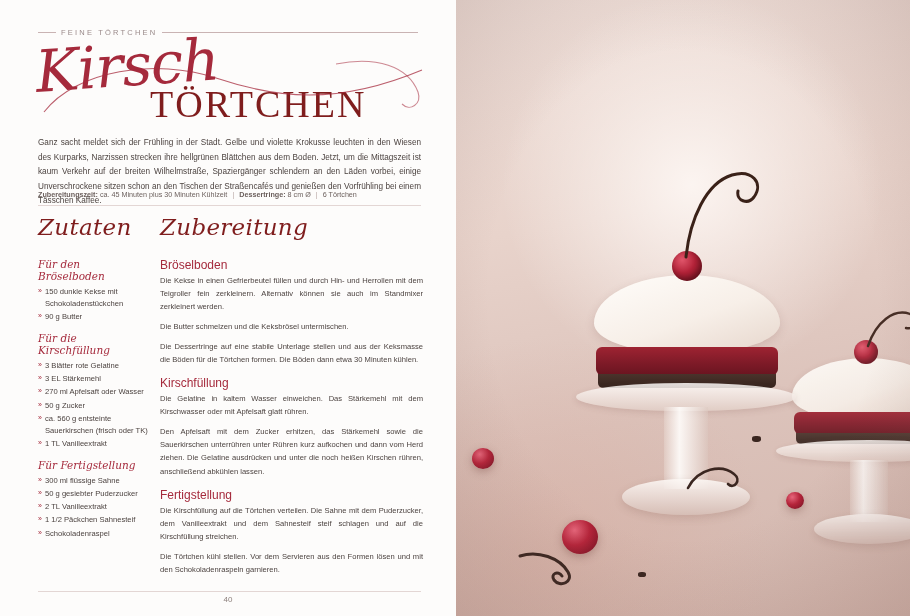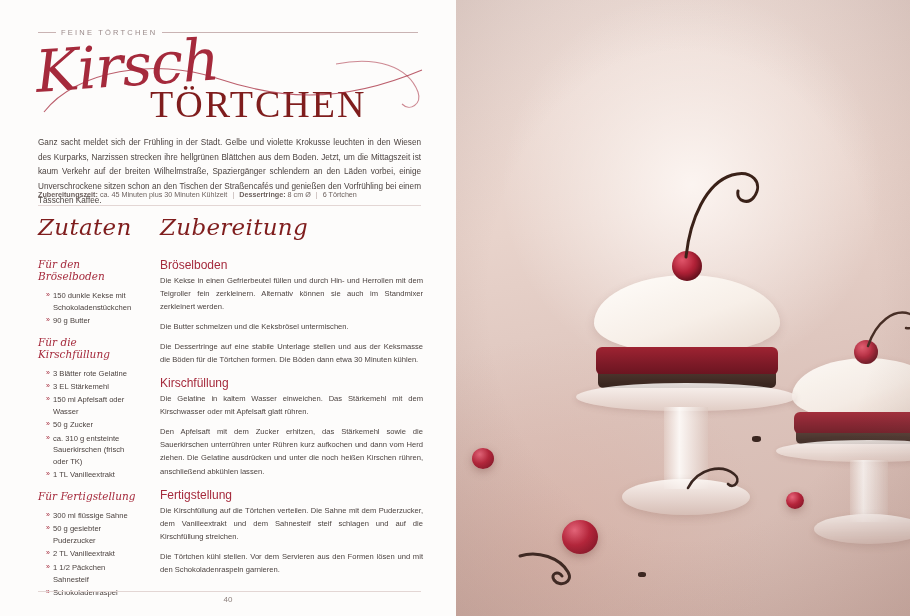--- a/index.html
+++ b/index.html
@@ -123,21 +123,21 @@
     font-family: "DejaVu Serif", serif;
     font-style: italic;
     font-size: 10.5px;
     color: #a52a3c;
     margin: 9px 0 4px 0;
   }
   .sub-head.first { margin-top: 0; }
 
   .ing-list {
     list-style: none;
-    margin: 8px; padding: 0;
+    margin: 0; padding: 0;
   }
   .ing-list li {
     position: relative;
     font-size: 7.6px;
     line-height: 1.55;
     color: #4c4340;
     padding-left: 7px;
     margin-bottom: 1.5px;
   }
   .ing-list li::before {
@@ -297,23 +297,23 @@
       <div class="sub-head first">Für den Bröselboden</div>
       <ul class="ing-list">
         <li>150 dunkle Kekse mit Schokoladenstückchen</li>
         <li>90 g Butter</li>
       </ul>
 
       <div class="sub-head">Für die Kirschfüllung</div>
       <ul class="ing-list">
         <li>3 Blätter rote Gelatine</li>
         <li>3 EL Stärkemehl</li>
-        <li>150 ml Apfelsaft oder Wasser</li>
+        <li>270 ml Apfelsaft oder Wasser</li>
         <li>50 g Zucker</li>
-        <li>ca. 310 g entsteinte Sauerkirschen (frisch oder TK)</li>
+        <li>ca. 560 g entsteinte Sauerkirschen (frisch oder TK)</li>
         <li>1 TL Vanilleextrakt</li>
       </ul>
 
       <div class="sub-head">Für Fertigstellung</div>
       <ul class="ing-list">
         <li>300 ml flüssige Sahne</li>
         <li>50 g gesiebter Puderzucker</li>
         <li>2 TL Vanilleextrakt</li>
         <li>1 1/2 Päckchen Sahnesteif</li>
         <li>Schokoladenraspel</li>

